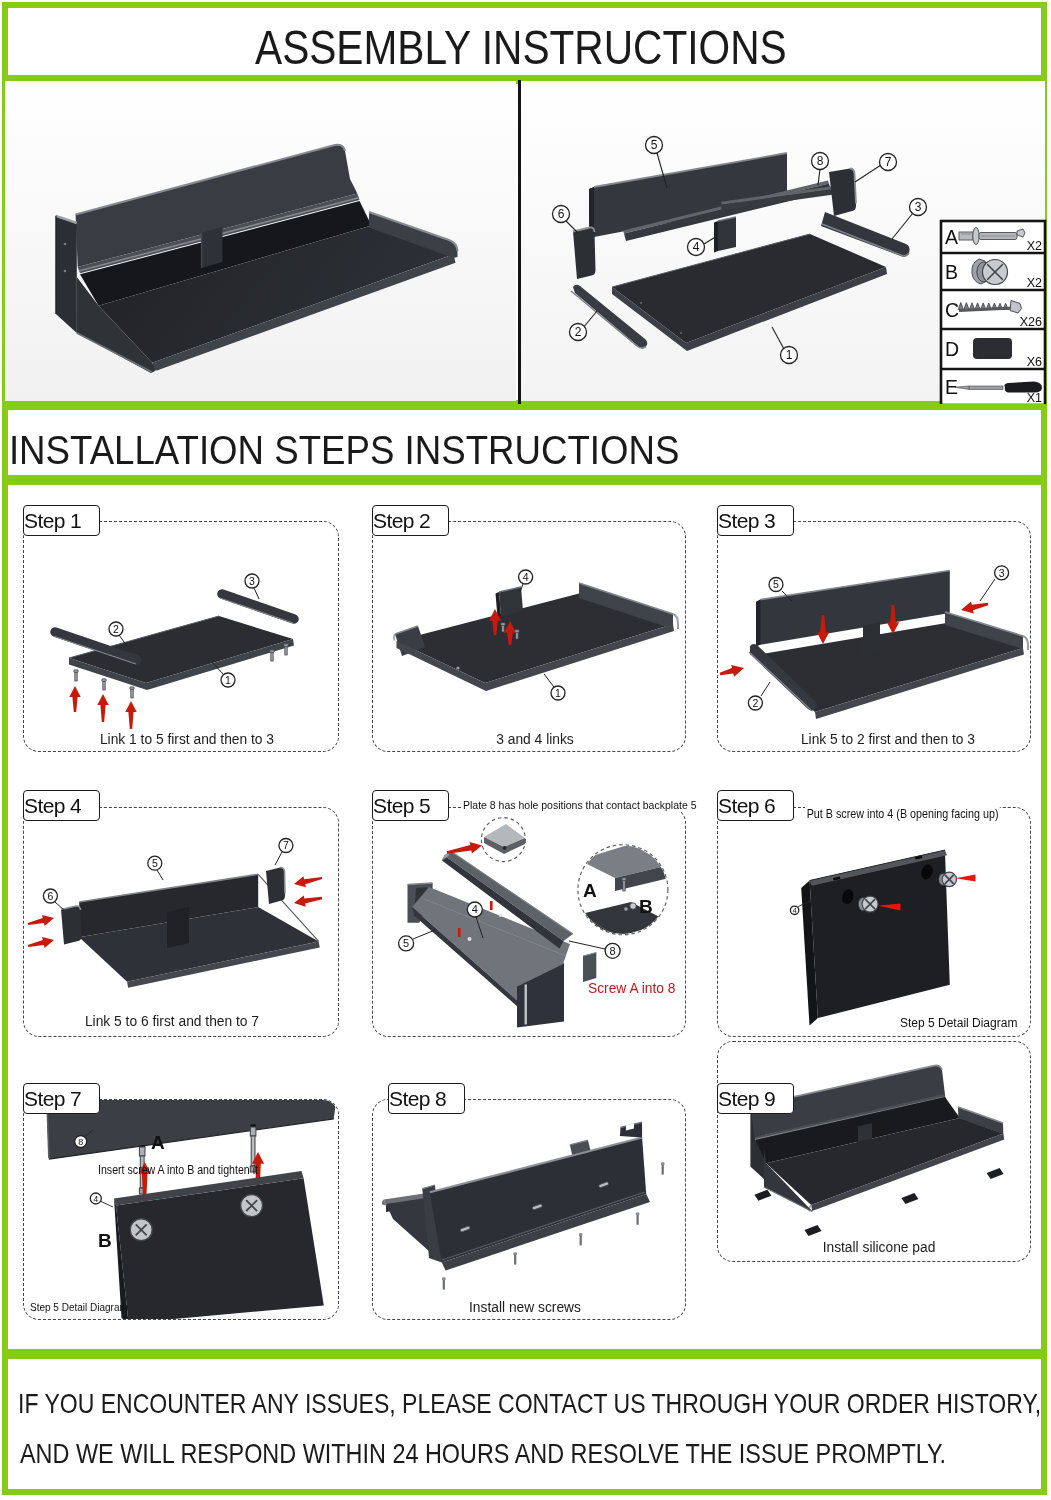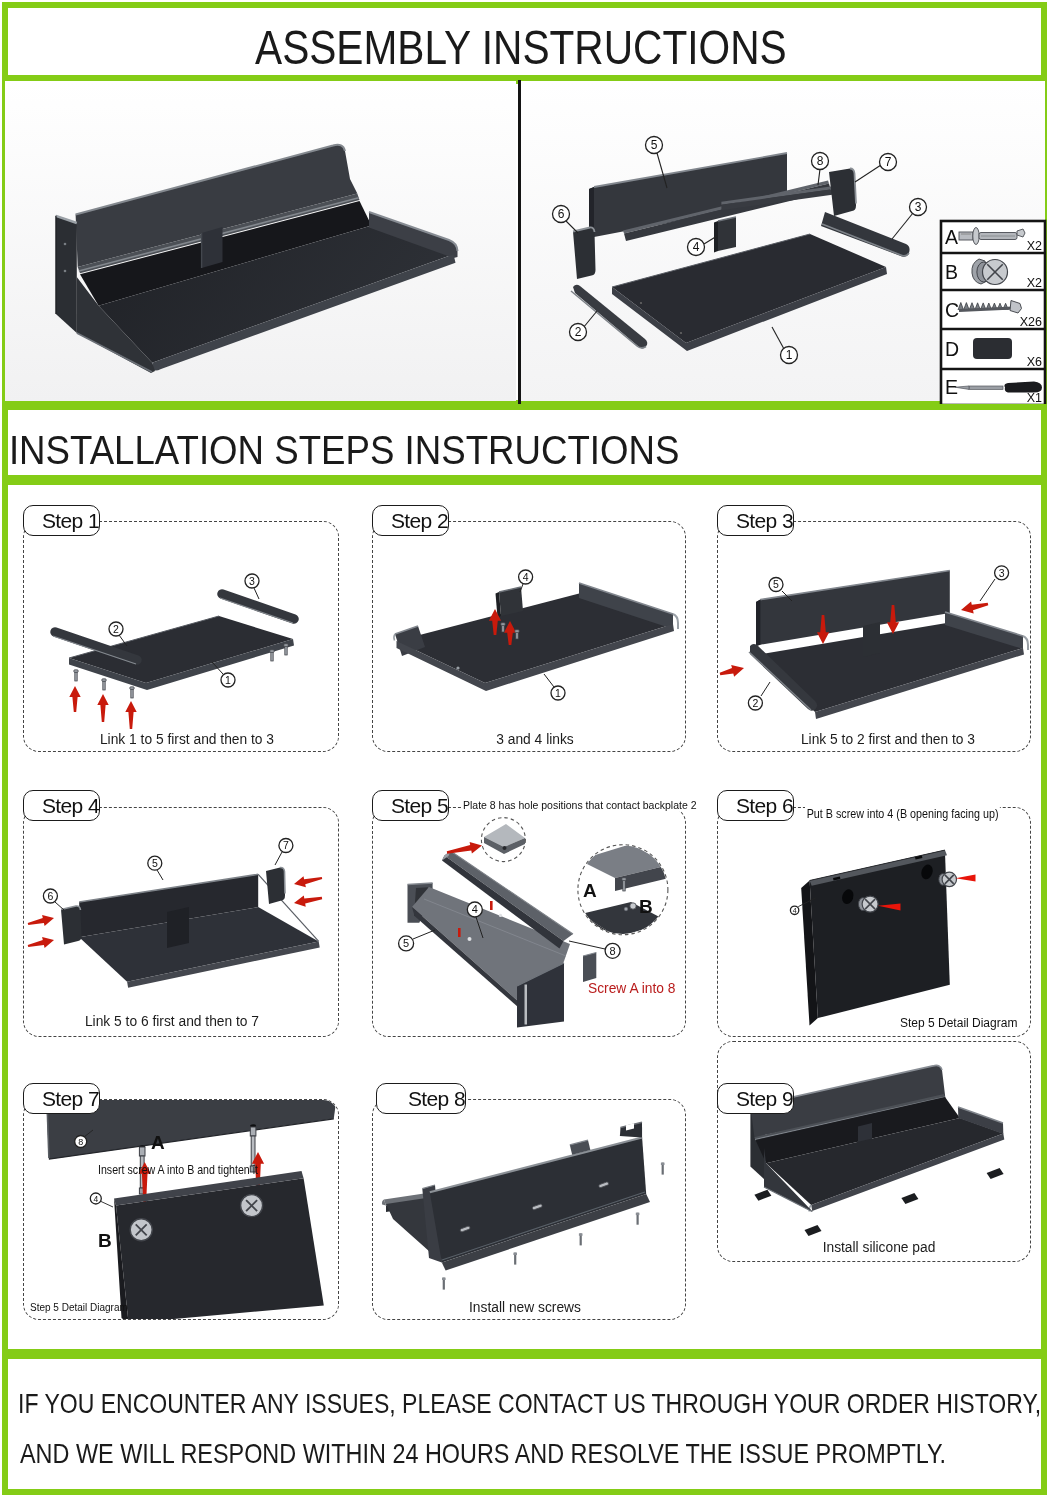--- a/index.html
+++ b/index.html
@@ -1,20 +1,20 @@
 <!DOCTYPE html>
 <html><head>
 <meta charset="utf-8">
 <style>
 html,body{margin:0;padding:0}
 body{width:1051px;height:1500px;position:relative;background:#fff;font-family:"Liberation Sans",sans-serif;color:#1a1a1a;overflow:hidden}
 .abs{position:absolute}
 .box{position:absolute;border:6px solid #84cc16;box-sizing:border-box;background:#fff}
 .dashbox{position:absolute;border:1.6px dashed #444;border-radius:16px;box-sizing:border-box}
-.steplabel{position:absolute;border:1.8px solid #1b1b1b;border-radius:10px;background:#fff;font-size:21px;color:#111;text-align:right;line-height:30px;z-index:3;letter-spacing:-0.6px}
+.steplabel{position:absolute;border:1.8px solid #1b1b1b;border-radius:4px;background:#fff;font-size:21px;color:#111;text-align:left;line-height:30px;z-index:3;letter-spacing:-0.6px}
 .cap{position:absolute;font-size:13.8px;color:#1c1c1c;text-align:center;width:100%}
 svg{position:absolute;left:0;top:0;overflow:visible}
 .circn{fill:#fff;stroke:#222;stroke-width:1.3}
 </style>
 </head>
 <body>
 
 <div class="box" style="left:2px;top:2px;width:1045px;height:79px;display:flex;align-items:center;justify-content:center;">
   <span style="font-size:48px;transform:scaleX(0.847);transform-origin:center;margin-left:-7px;margin-top:11px;display:inline-block;">ASSEMBLY INSTRUCTIONS</span>
 </div>
@@ -346,21 +346,21 @@
       <line x1="40.0" y1="131.0" x2="62.0" y2="122.0" stroke="#222" stroke-width="1"></line>
       <circle cx="33.1" cy="135.4" r="7.5" class="circn"></circle>
       <text x="33.1" y="139.36" text-anchor="middle" font-size="11" fill="#111">5</text>
       <line x1="103.0" y1="109.0" x2="110.0" y2="130.0" stroke="#222" stroke-width="1"></line>
       <circle cx="101.8" cy="101.5" r="7.5" class="circn"></circle>
       <text x="101.8" y="105.46" text-anchor="middle" font-size="11" fill="#111">4</text>
       <line x1="196.0" y1="133.0" x2="232.0" y2="141.0" stroke="#222" stroke-width="1"></line>
       <circle cx="239.6" cy="142.8" r="7.5" class="circn"></circle>
       <text x="239.6" y="146.76000000000002" text-anchor="middle" font-size="11" fill="#111">8</text>
     </svg>
-  <div class="abs" style="left:88px;top:-9px;font-size:10.5px;color:#111;white-space:nowrap;background:#fff;padding:0 2px;z-index:2;">Plate 8 has hole positions that contact backplate 2</div>
+  <div class="abs" style="left:88px;top:-9px;font-size:10.5px;color:#111;white-space:nowrap;background:#fff;padding:0 2px;z-index:2;">Plate 8 has hole positions that contact backplate 5</div>
   <div class="abs" style="left:215px;top:173px;font-size:13.8px;color:#b91c1c;white-space:nowrap;">Screw A into 8</div>
 </div>
 <div class="steplabel" style="left:372px;top:790px;width:75px;height:29px;">Step 5</div>
 
 <div class="dashbox" style="left:717px;top:807px;width:314px;height:230px;">
   <svg width="311" height="228" viewBox="0 0 311 228" id="s6">
       <polygon points="91.6,72.5 226.9,42.1 231.8,176.7 99.9,210.1" fill="#1d1f23"></polygon>
       <polygon points="83.2,79.9 91.6,72.5 99.9,210.1 91.5,217.4" fill="#131417"></polygon>
       <polygon points="91.6,72.5 226.9,42.1 229.0,47.3 93.7,77.8" fill="#53575d"></polygon>
       <line x1="91.6" y1="72.5" x2="226.9" y2="42.1" stroke="#2a2c30" stroke-width="1"></line>
@@ -457,21 +457,21 @@
       <rect x="140.39999999999998" y="152.6" width="3.6" height="2.4" fill="#8a8e94"></rect>
       <rect x="206.6" y="133.4" width="2.2" height="12" fill="#6a6e74"></rect>
       <rect x="205.89999999999998" y="133.4" width="3.6" height="2.4" fill="#8a8e94"></rect>
       <rect x="263.5" y="112.7" width="2.2" height="12" fill="#6a6e74"></rect>
       <rect x="262.8" y="112.7" width="3.6" height="2.4" fill="#8a8e94"></rect>
       <rect x="288.59999999999997" y="62.6" width="2.2" height="12" fill="#6a6e74"></rect>
       <rect x="287.9" y="62.6" width="3.6" height="2.4" fill="#8a8e94"></rect>
     </svg>
   <div class="cap" style="top:200px;margin-left:-4px;">Install new screws</div>
 </div>
-<div class="steplabel" style="left:376px;top:1083px;width:75px;height:29px;padding-left:13px;">Step 8</div>
+<div class="steplabel" style="left:388px;top:1083px;width:75px;height:29px;">Step 8</div>
 
 <div class="dashbox" style="left:717px;top:1041px;width:314px;height:221px;">
   <svg width="311" height="218" viewBox="0 0 311 218" id="s9">
       <polygon points="32.4,64.5 47.0,66.0 47.0,138.0 32.4,124.6" fill="#2b2e33"></polygon>
       <line x1="32.4" y1="64.5" x2="47.0" y2="68.0" stroke="#9aa0a6" stroke-width="2"></line>
       <path d="M32.4,64.5 L215,23.9 Q222.5,21.9 224,28 L227.5,57 L36.4,95 Z" fill="#3a3d43"></path>
       <path d="M32.4,64.5 L215,23.9 Q222.5,21.9 224,28" fill="none" stroke="#888d94" stroke-width="1.6"></path>
       <polygon points="36.4,95.0 226.0,52.0 227.2,56.0 37.6,99.0" fill="#4c5056"></polygon>
       <line x1="37.0" y1="97.5" x2="227.0" y2="55.0" stroke="#7e838a" stroke-width="1.2"></line>
       <polygon points="37.5,98.0 227.0,55.0 241.9,76.0 48.1,121.3" fill="#191a1e"></polygon>

